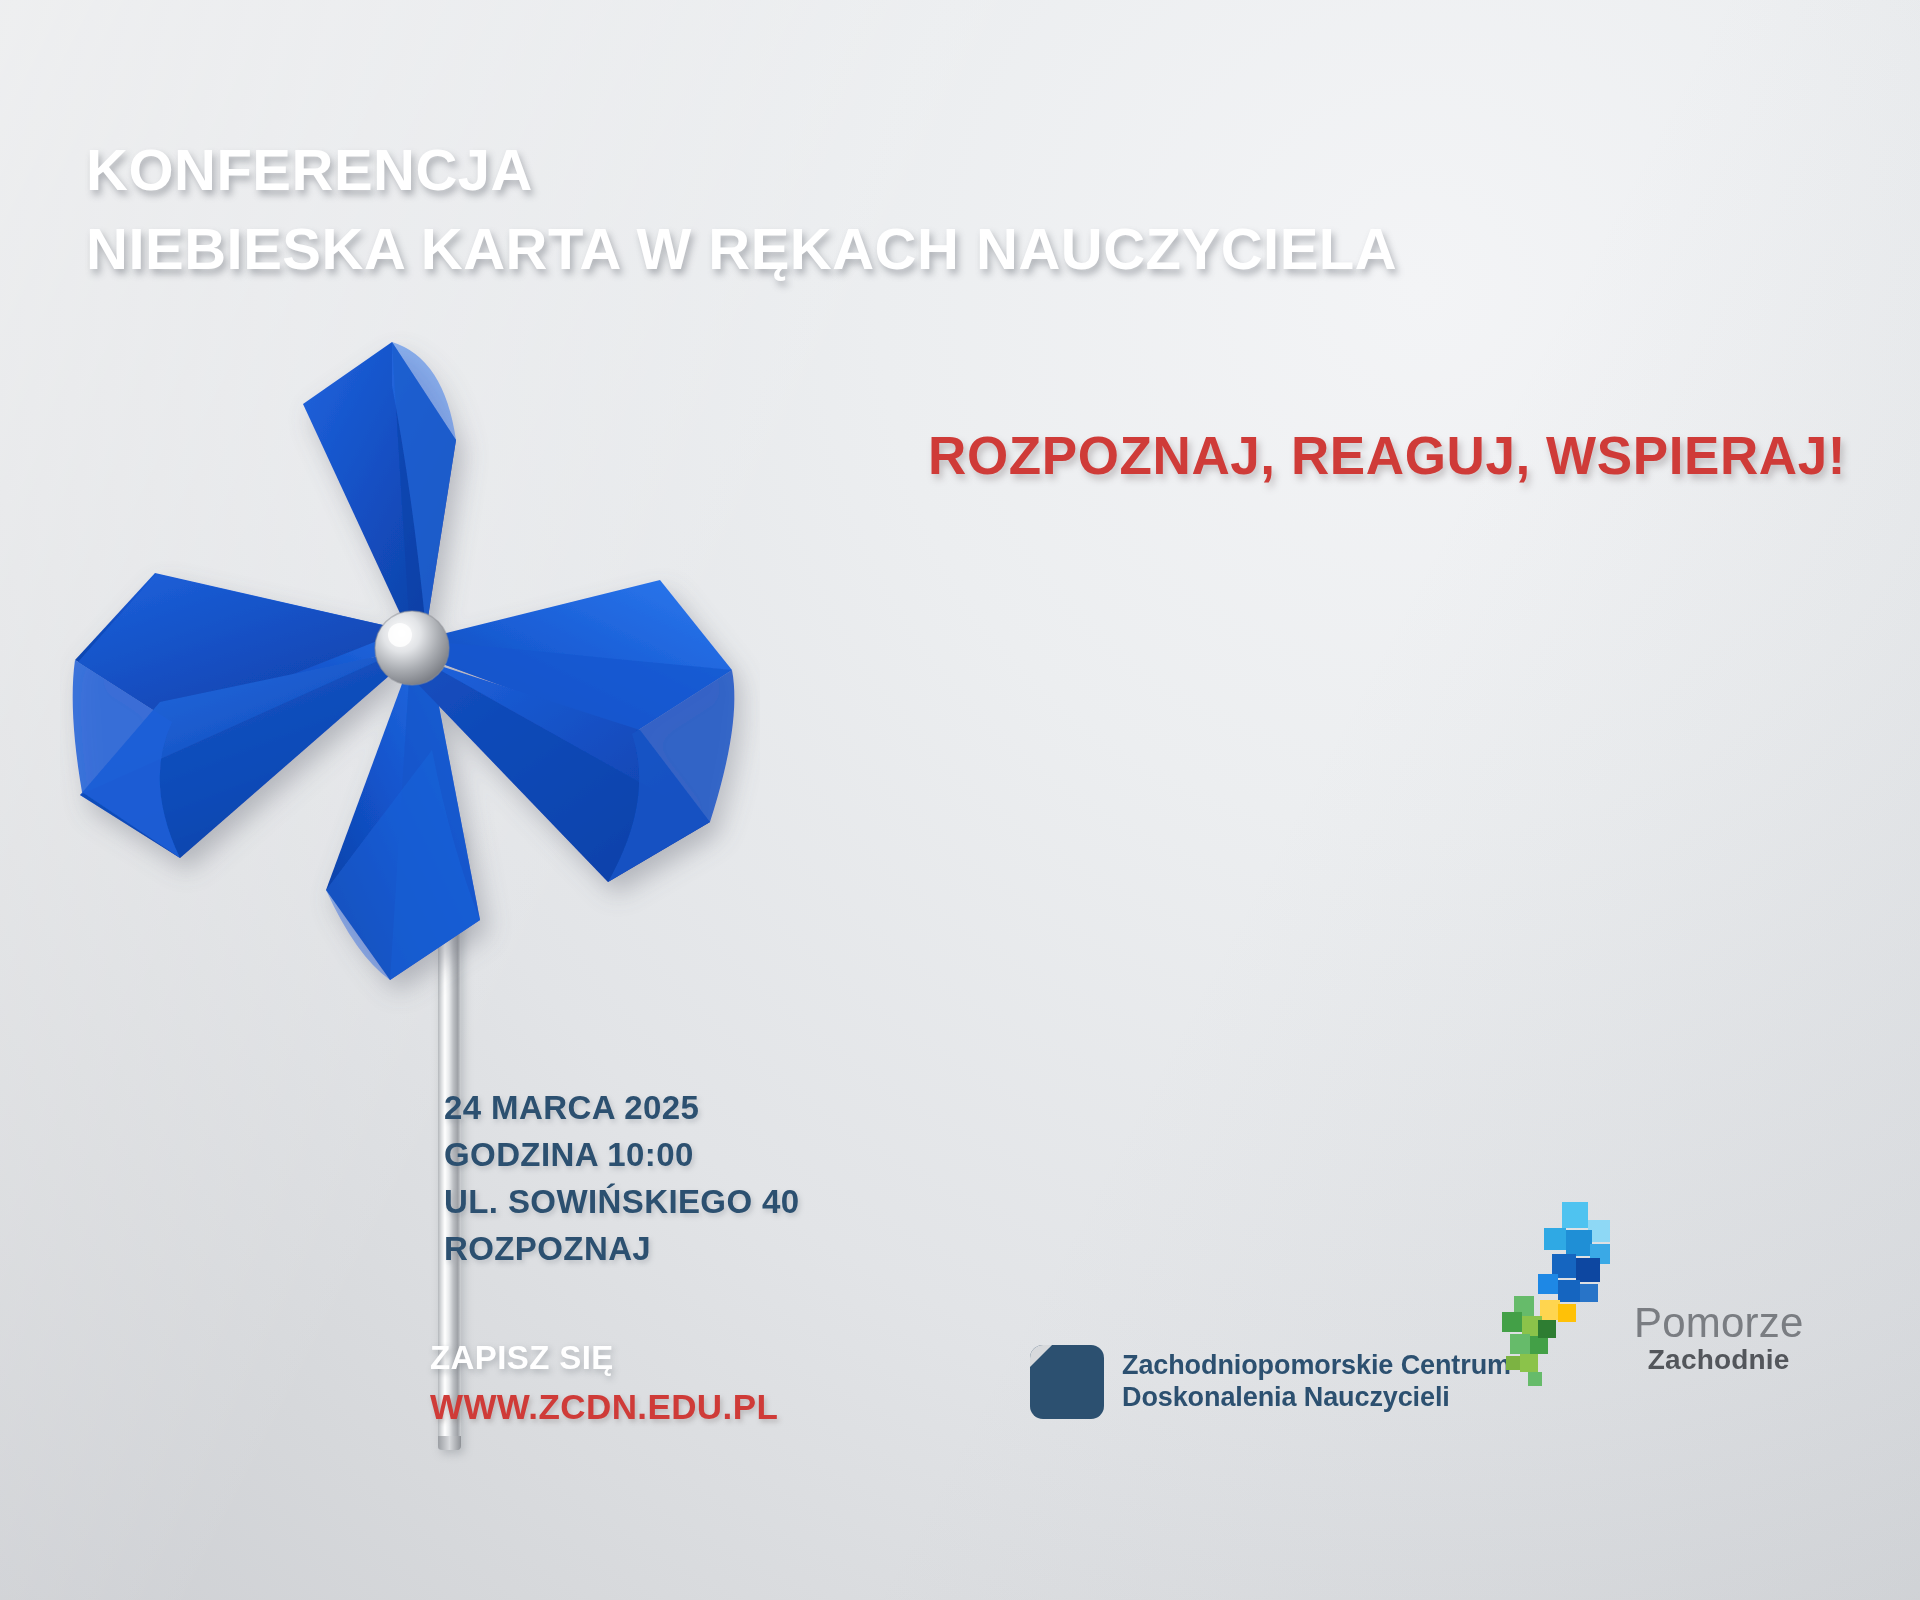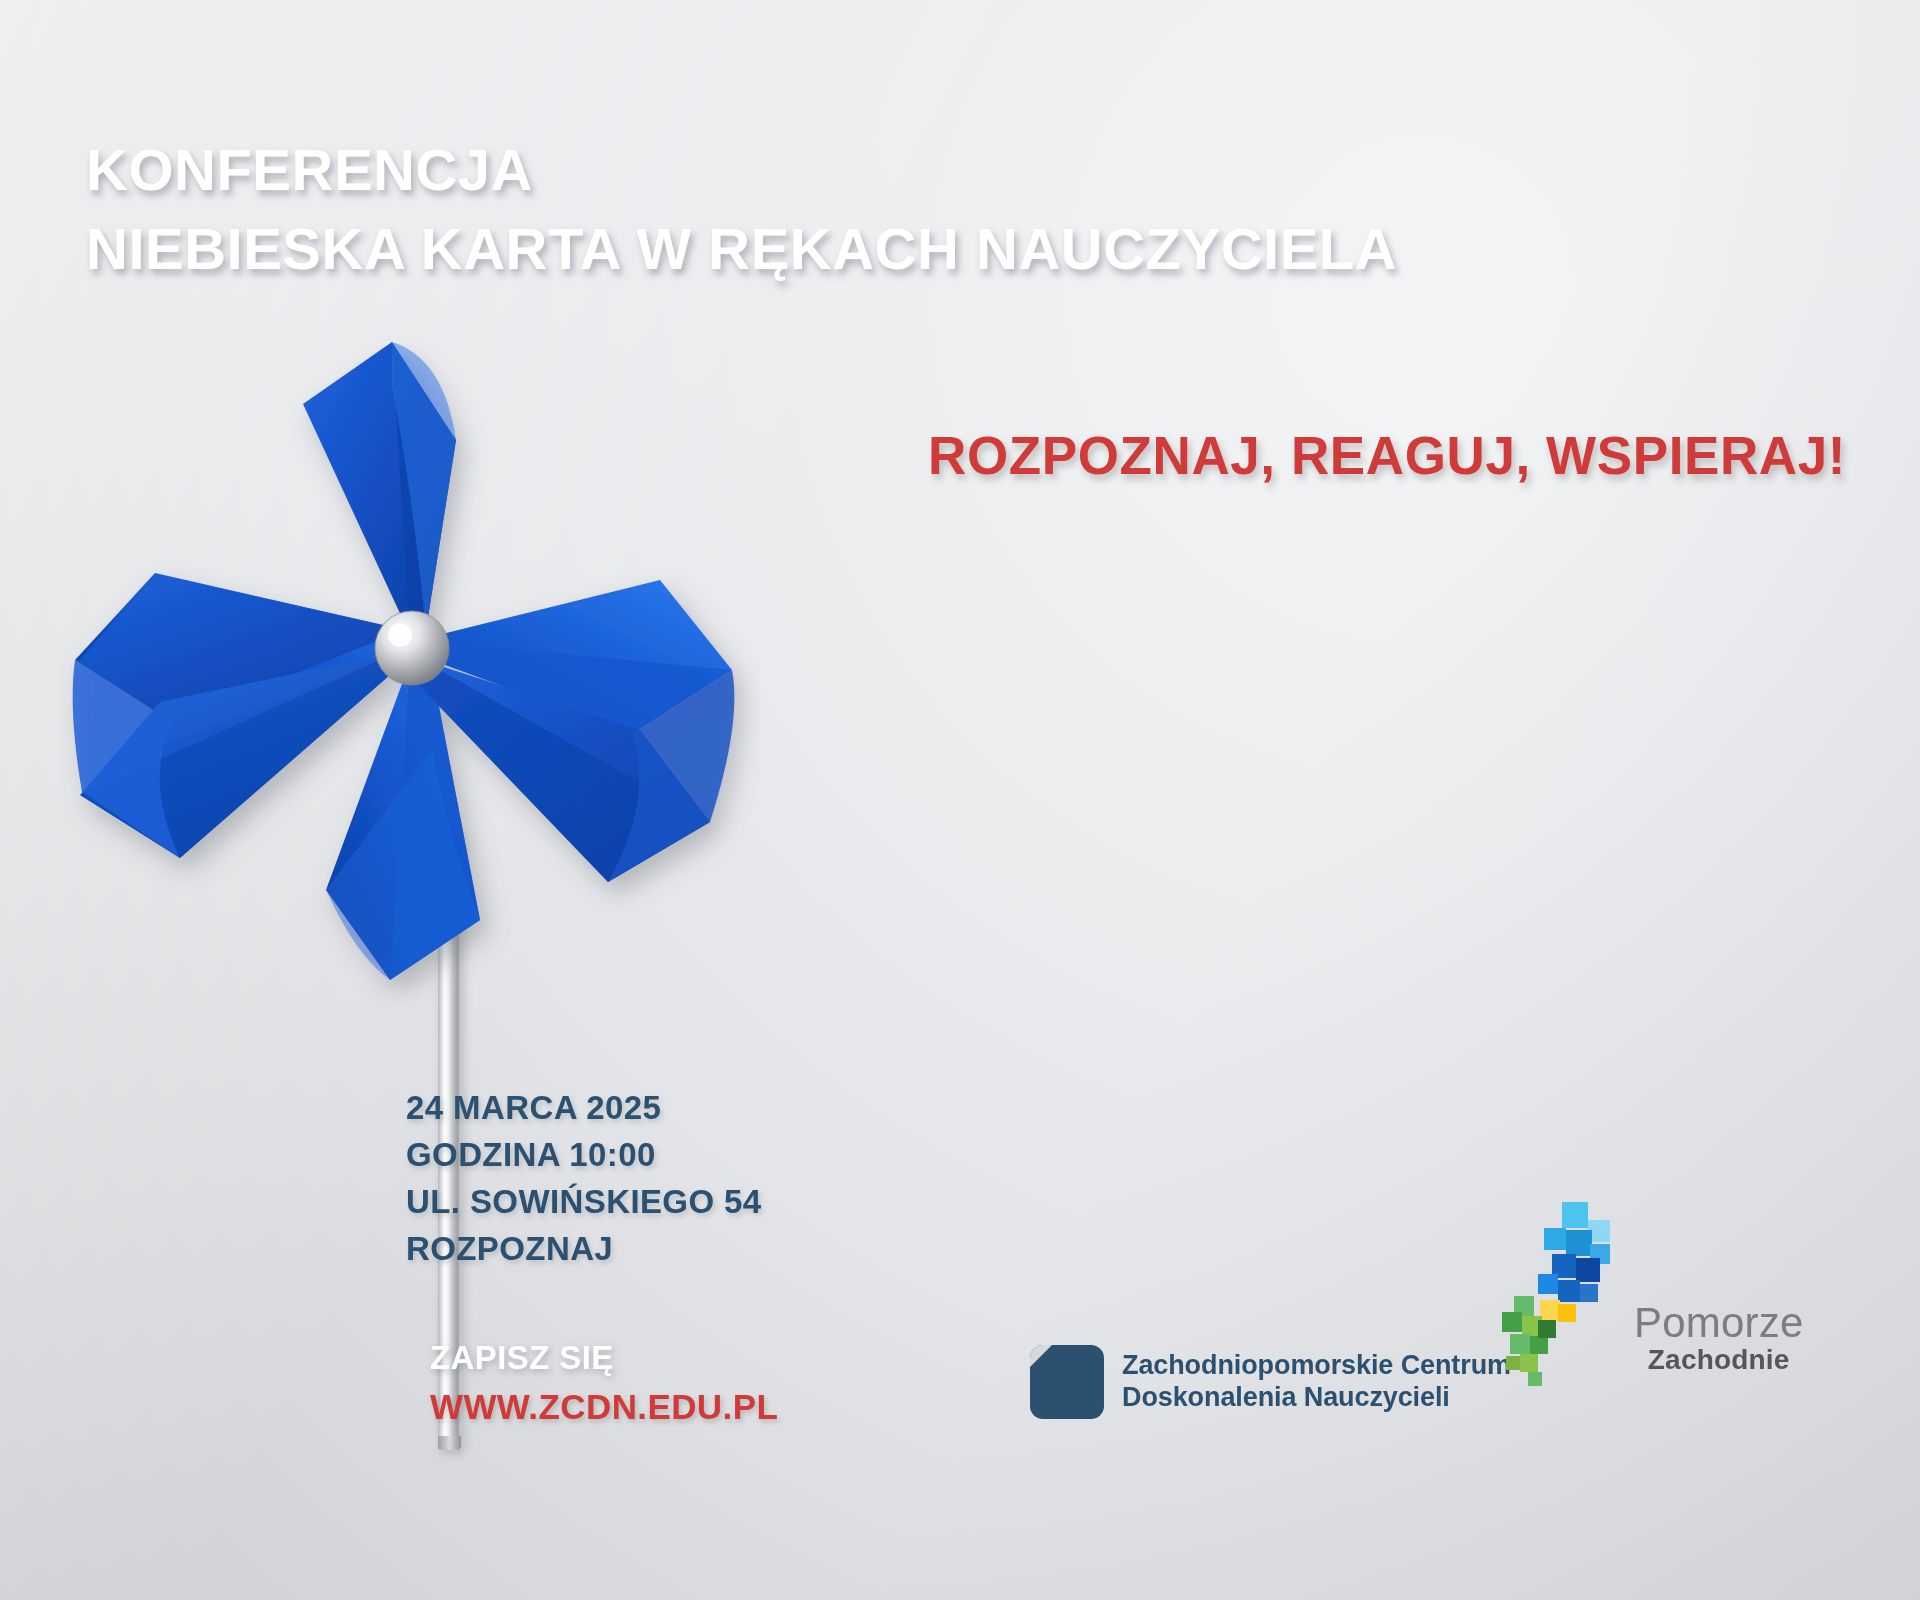--- a/index.html
+++ b/index.html
@@ -71,21 +71,21 @@
   .stick::after{
     content:"";position:absolute;left:0;bottom:0;width:23px;height:14px;
     background:linear-gradient(to right,#9b9ea3,#d8dadd,#8e9196);
     border-radius:0 0 4px 4px;
   }
   .blades{position:absolute;left:0;top:0;width:700px;height:700px;}
   .blades svg{display:block;}
 
   
   .info{
-    position:absolute;left:406px;top:1085px;z-index:7;
+    position:absolute;left:444px;top:1085px;z-index:7;
   }
   .info .ln{
     font-weight:bold;font-size:33px;letter-spacing:.4px;
     color:#2c5070;
     line-height:1.42;
     text-shadow:2px 3px 5px rgba(130,135,142,.35);
     white-space:nowrap;
   }
   .signup{
     position:absolute;left:430px;top:1335px;z-index:7;
@@ -211,21 +211,21 @@
     <div class="h-line l2">NIEBIESKA KARTA W RĘKACH NAUCZYCIELA</div>
   </div>
 
   <div class="subline">
     <span class="s-txt">ROZPOZNAJ, REAGUJ, WSPIERAJ!</span>
   </div>
 
   <div class="info">
     <div class="ln">24 MARCA 2025</div>
     <div class="ln">GODZINA 10:00</div>
-    <div class="ln">UL. SOWIŃSKIEGO 54</div>
+    <div class="ln">UL. SOWIŃSKIEGO 40</div>
     <div class="ln">ROZPOZNAJ</div>
   </div>
 
   <div class="signup">
     <div class="ln-white">ZAPISZ SIĘ</div>
     <div class="ln-red">WWW.ZCDN.EDU.PL</div>
   </div>
 
   <div class="zcdn">
     <div class="zcdn-mark">

